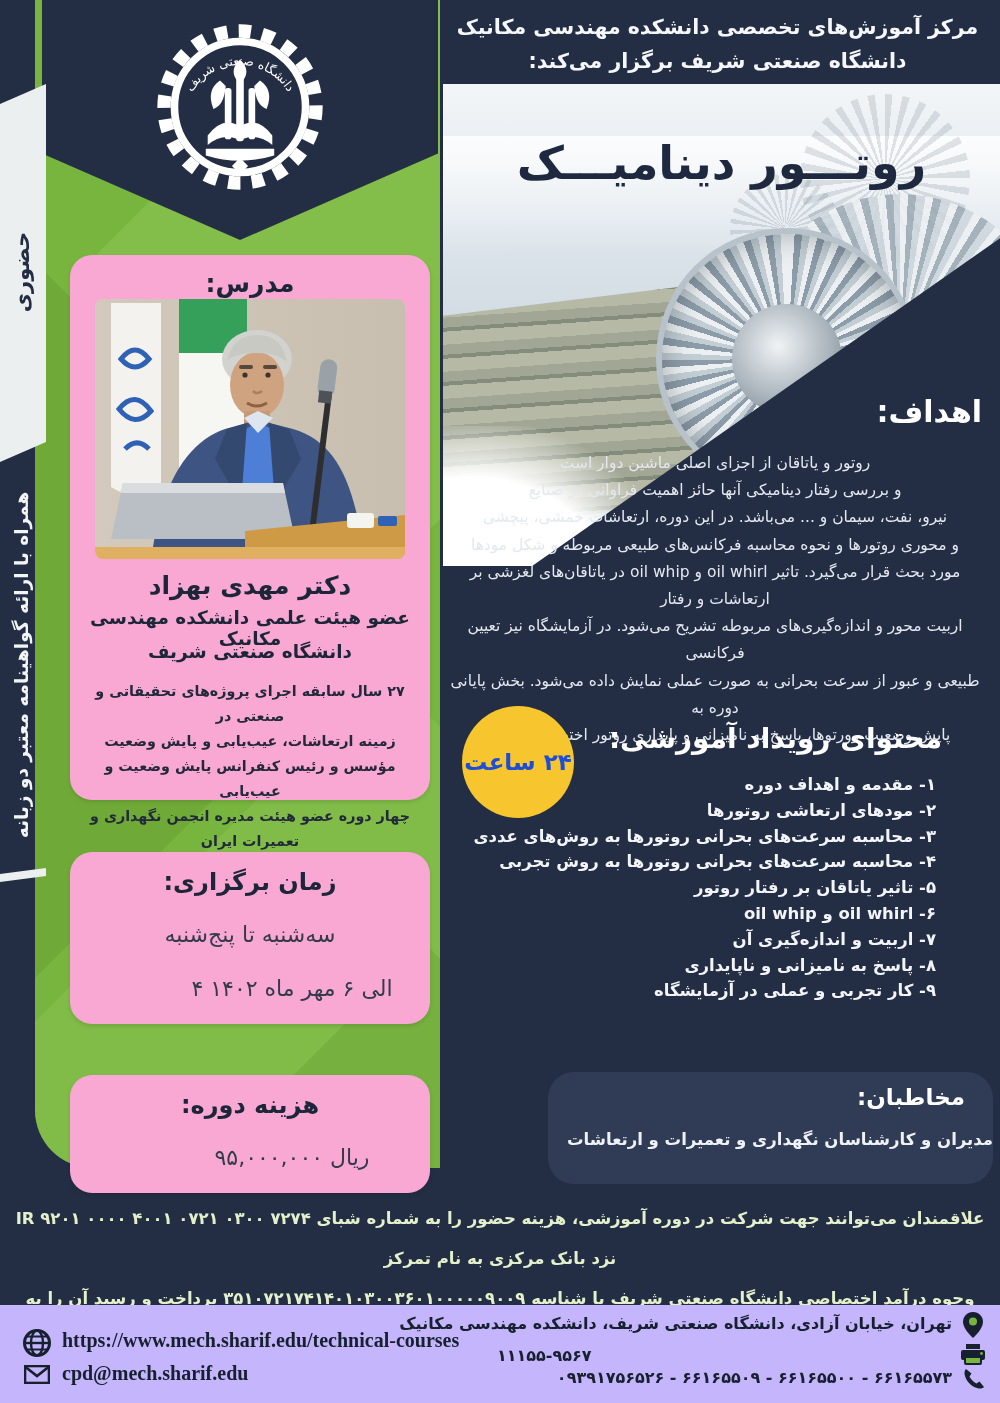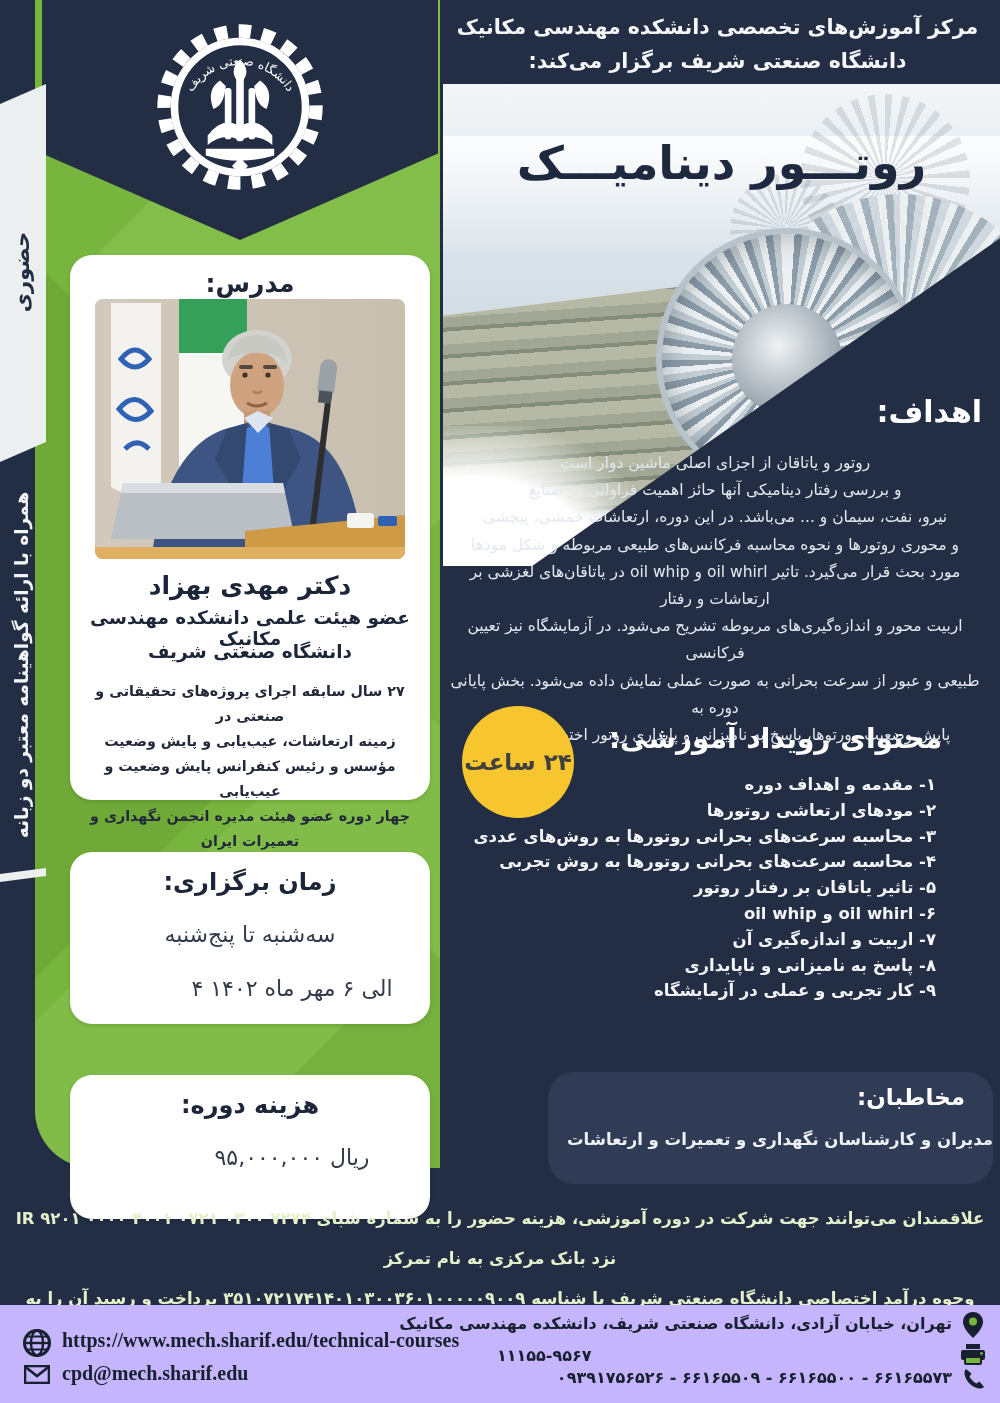--- a/index.html
+++ b/index.html
@@ -66,21 +66,21 @@
               font-size:46px;font-weight:bold;}
 
   
   .goals-title{position:absolute;right:18px;top:394px;color:#ffffff;font-size:30px;font-weight:bold;}
   .goals{position:absolute;left:440px;top:450px;width:550px;text-align:center;color:#e4e8ef;
          font-size:15.5px;line-height:27.2px;}
 
   
   .badge{position:absolute;left:462px;top:706px;width:112px;height:112px;border-radius:50%;
          background:#f7c52e;display:flex;align-items:center;justify-content:center;
-         color:#404040;font-size:23px;font-weight:bold;}
+         color:#1d4ed8;font-size:23px;font-weight:bold;}
   .content-title{position:absolute;right:58px;top:722px;color:#ffffff;font-size:28px;font-weight:bold;}
   .content-list{position:absolute;right:64px;top:772px;width:520px;text-align:right;color:#f2f4f8;
                 font-size:16.5px;font-weight:600;line-height:25.8px;}
 
   
   .aud-box{position:absolute;left:548px;top:1072px;width:445px;height:112px;background:#303b55;
            border-radius:26px;}
   .aud-title{position:absolute;right:28px;top:12px;color:#ffffff;font-size:23px;font-weight:bold;}
   .aud-text{position:absolute;left:0;top:58px;width:100%;color:#eef1f6;
             font-size:16.5px;font-weight:600;}
@@ -91,24 +91,24 @@
   .ltr{direction:ltr;unicode-bidi:isolate;}
   .ltrline{direction:ltr;unicode-bidi:isolate;padding-left:42px;}
 
   
   .footer{position:absolute;left:0;top:1305px;width:1000px;height:98px;background:#c4b5fd;}
   .f-serif{font-family:"Liberation Serif",serif;font-weight:bold;color:#16202f;font-size:20px;}
   .f-fa{color:#16202f;font-weight:bold;}
   .ficon{position:absolute;}
 
   
-  .card{position:absolute;background:#ffffff;border-radius:22px;box-shadow:0 2px 4px rgba(0,0,0,.12);}
+  .card{position:absolute;background:#f9a8d4;border-radius:22px;box-shadow:0 2px 4px rgba(0,0,0,.12);}
   .c-instructor{left:70px;top:255px;width:360px;height:545px;}
   .c-schedule{left:70px;top:852px;width:360px;height:172px;}
-  .c-cost{left:70px;top:1075px;width:360px;height:144px;}
+  .c-cost{left:70px;top:1075px;width:360px;height:118px;}
   .c-title{position:absolute;left:0;width:100%;text-align:center;color:#1c2638;font-weight:bold;}
   .photo{position:absolute;left:25px;top:44px;width:310px;height:260px;border-radius:8px;overflow:hidden;}
   .i-name{top:316px;font-size:25px;}
   .i-aff{position:absolute;left:0;width:100%;text-align:center;color:#1c2638;
          font-size:18.5px;font-weight:600;}
   .i-bio{position:absolute;left:6px;top:424px;width:348px;text-align:center;color:#22293a;
          font-size:14.3px;font-weight:700;line-height:25px;}
   .val{position:absolute;left:0;width:100%;text-align:center;color:#333b4b;font-size:22px;font-weight:500;}
 </style>
 </head>

